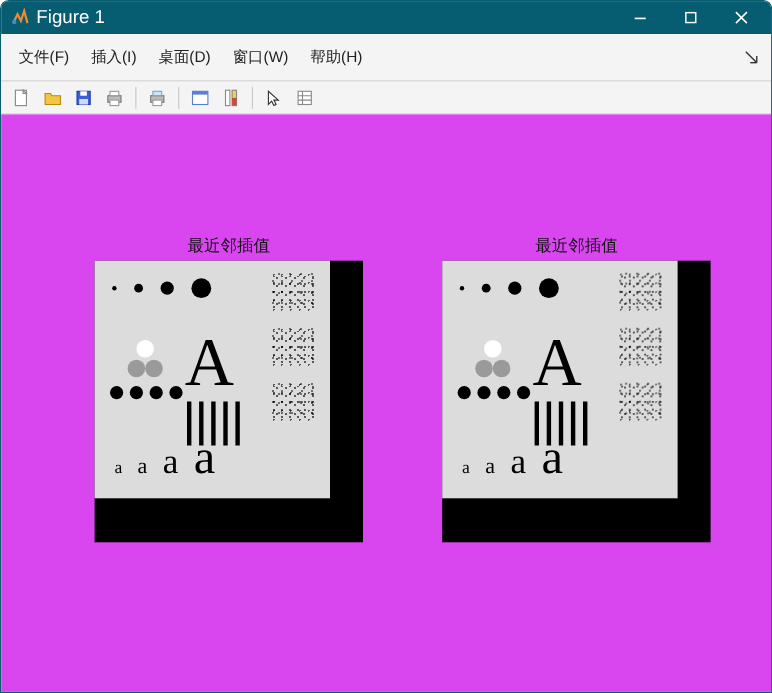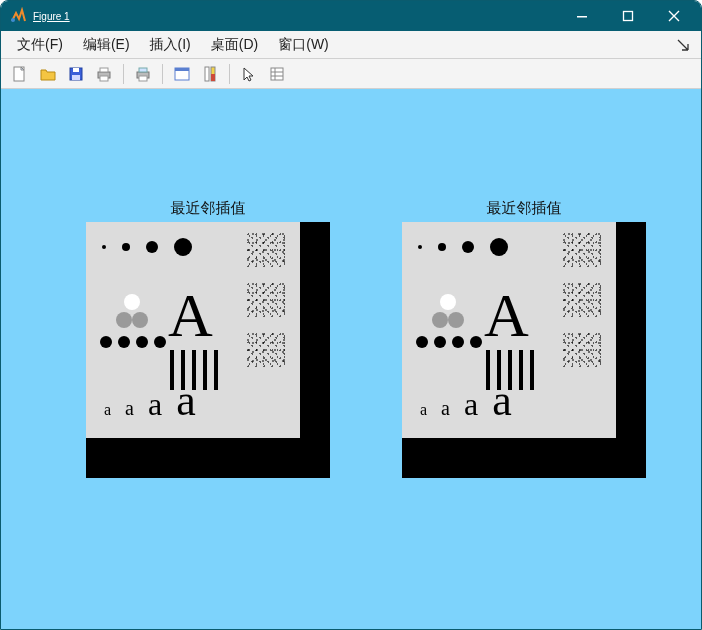--- a/index.html
+++ b/index.html
@@ -1,29 +1,29 @@
 <!DOCTYPE html>
 <html><head>
 <meta charset="utf-8">
 <style>
   * { box-sizing: border-box; margin: 0; padding: 0; }
   html, body { width: 702px; height: 630px; font-family: "Microsoft YaHei", "Segoe UI", sans-serif; font-size: 13px; overflow: hidden; background: #fff; }
   .window { width: 702px; height: 630px; display: flex; flex-direction: column; border: 1px solid #0a5b6e; border-radius: 8px 8px 0 0; overflow: hidden; }
   .titlebar { height: 30px; background: #065d72; color: #fff; display: flex; align-items: center; padding: 0 4px; }
   .titlebar .app-icon { width: 18px; height: 18px; margin: 0 6px 0 4px; }
-  .titlebar .title { flex: 0 0 auto; font-size: 10px; text-decoration: underline; }
+  .titlebar .title { flex: 0 0 auto; font-size: 17px; }
   .titlebar .spacer { flex: 1; }
   .titlebar .winbtn { width: 46px; height: 30px; display: flex; align-items: center; justify-content: center; color: #fff; }
-  .menubar { height: 28px; background: #f4f4f4; border-bottom: 1px solid #d0d0d0; display: flex; align-items: stretch; padding: 0 6px; position: relative; }
+  .menubar { height: 43px; background: #f4f4f4; border-bottom: 1px solid #d0d0d0; display: flex; align-items: stretch; padding: 0 6px; position: relative; }
   .menubar .menuitem { padding: 0 10px; display: flex; align-items: center; font-size: 14px; color: #222; }
   .menubar .dock { margin-left: auto; padding: 0 6px; display: flex; align-items: center; color: #555; font-size: 14px; }
   .toolbar { height: 30px; background: #f4f4f4; border-bottom: 1px solid #d0d0d0; display: flex; align-items: center; padding: 0 6px; gap: 2px; }
   .toolbar .tbtn { width: 26px; height: 24px; display: flex; align-items: center; justify-content: center; border: 1px solid transparent; border-radius: 2px; }
   .toolbar .sep { width: 1px; height: 20px; background: #c8c8c8; margin: 0 4px; }
-  .canvas { flex: 1; background: #7dd3fc; position: relative; text-align: right; }
+  .canvas { flex: 1; background: #d946ef; position: relative; text-align: right; }
   .plotrow { position: absolute; left: 85px; top: 110px; width: 560px; display: flex; gap: 72px; }
   .subplot { display: flex; flex-direction: column; align-items: center; }
   .subtitle { font-size: 15px; color: #111; margin-bottom: 4px; }
   .imgbox { width: 244px; height: 256px; background: #000; position: relative; }
   .imgcontent { position: absolute; left: 0; top: 0; width: 214px; height: 216px; background: #dcdcdc; }
   
   .dots-row { position: absolute; left: 16px; top: 16px; display: flex; gap: 16px; align-items: center; }
   .dot { background: #000; border-radius: 50%; }
   .noise { position: absolute; width: 40px; height: 36px; background:
     radial-gradient(circle at 30% 30%, rgba(0,0,0,0.6) 1px, transparent 1px),
@@ -77,24 +77,24 @@
     </div>
     <div class="winbtn close">
       <svg width="12" height="12">
           <path d="M1 1 L11 11 M11 1 L1 11" stroke="#fff" stroke-width="1.4"></path>
         </svg>
     </div>
   </div>
 
   <div class="menubar">
     <div class="menuitem">文件(F)</div>
-    <div class="menuitem">编辑(E)</div>
     <div class="menuitem">插入(I)</div>
     <div class="menuitem">桌面(D)</div>
     <div class="menuitem">窗口(W)</div>
+    <div class="menuitem">帮助(H)</div>
     <div class="dock">
       <svg width="12" height="12">
           <path d="M1 1 L11 11 M11 11 L11 5 M11 11 L5 11" stroke="#333" stroke-width="1.3" fill="none"></path>
         </svg>
     </div>
   </div>
 
   <div class="toolbar">
     <div class="tbtn">
       <svg width="18" height="18">

